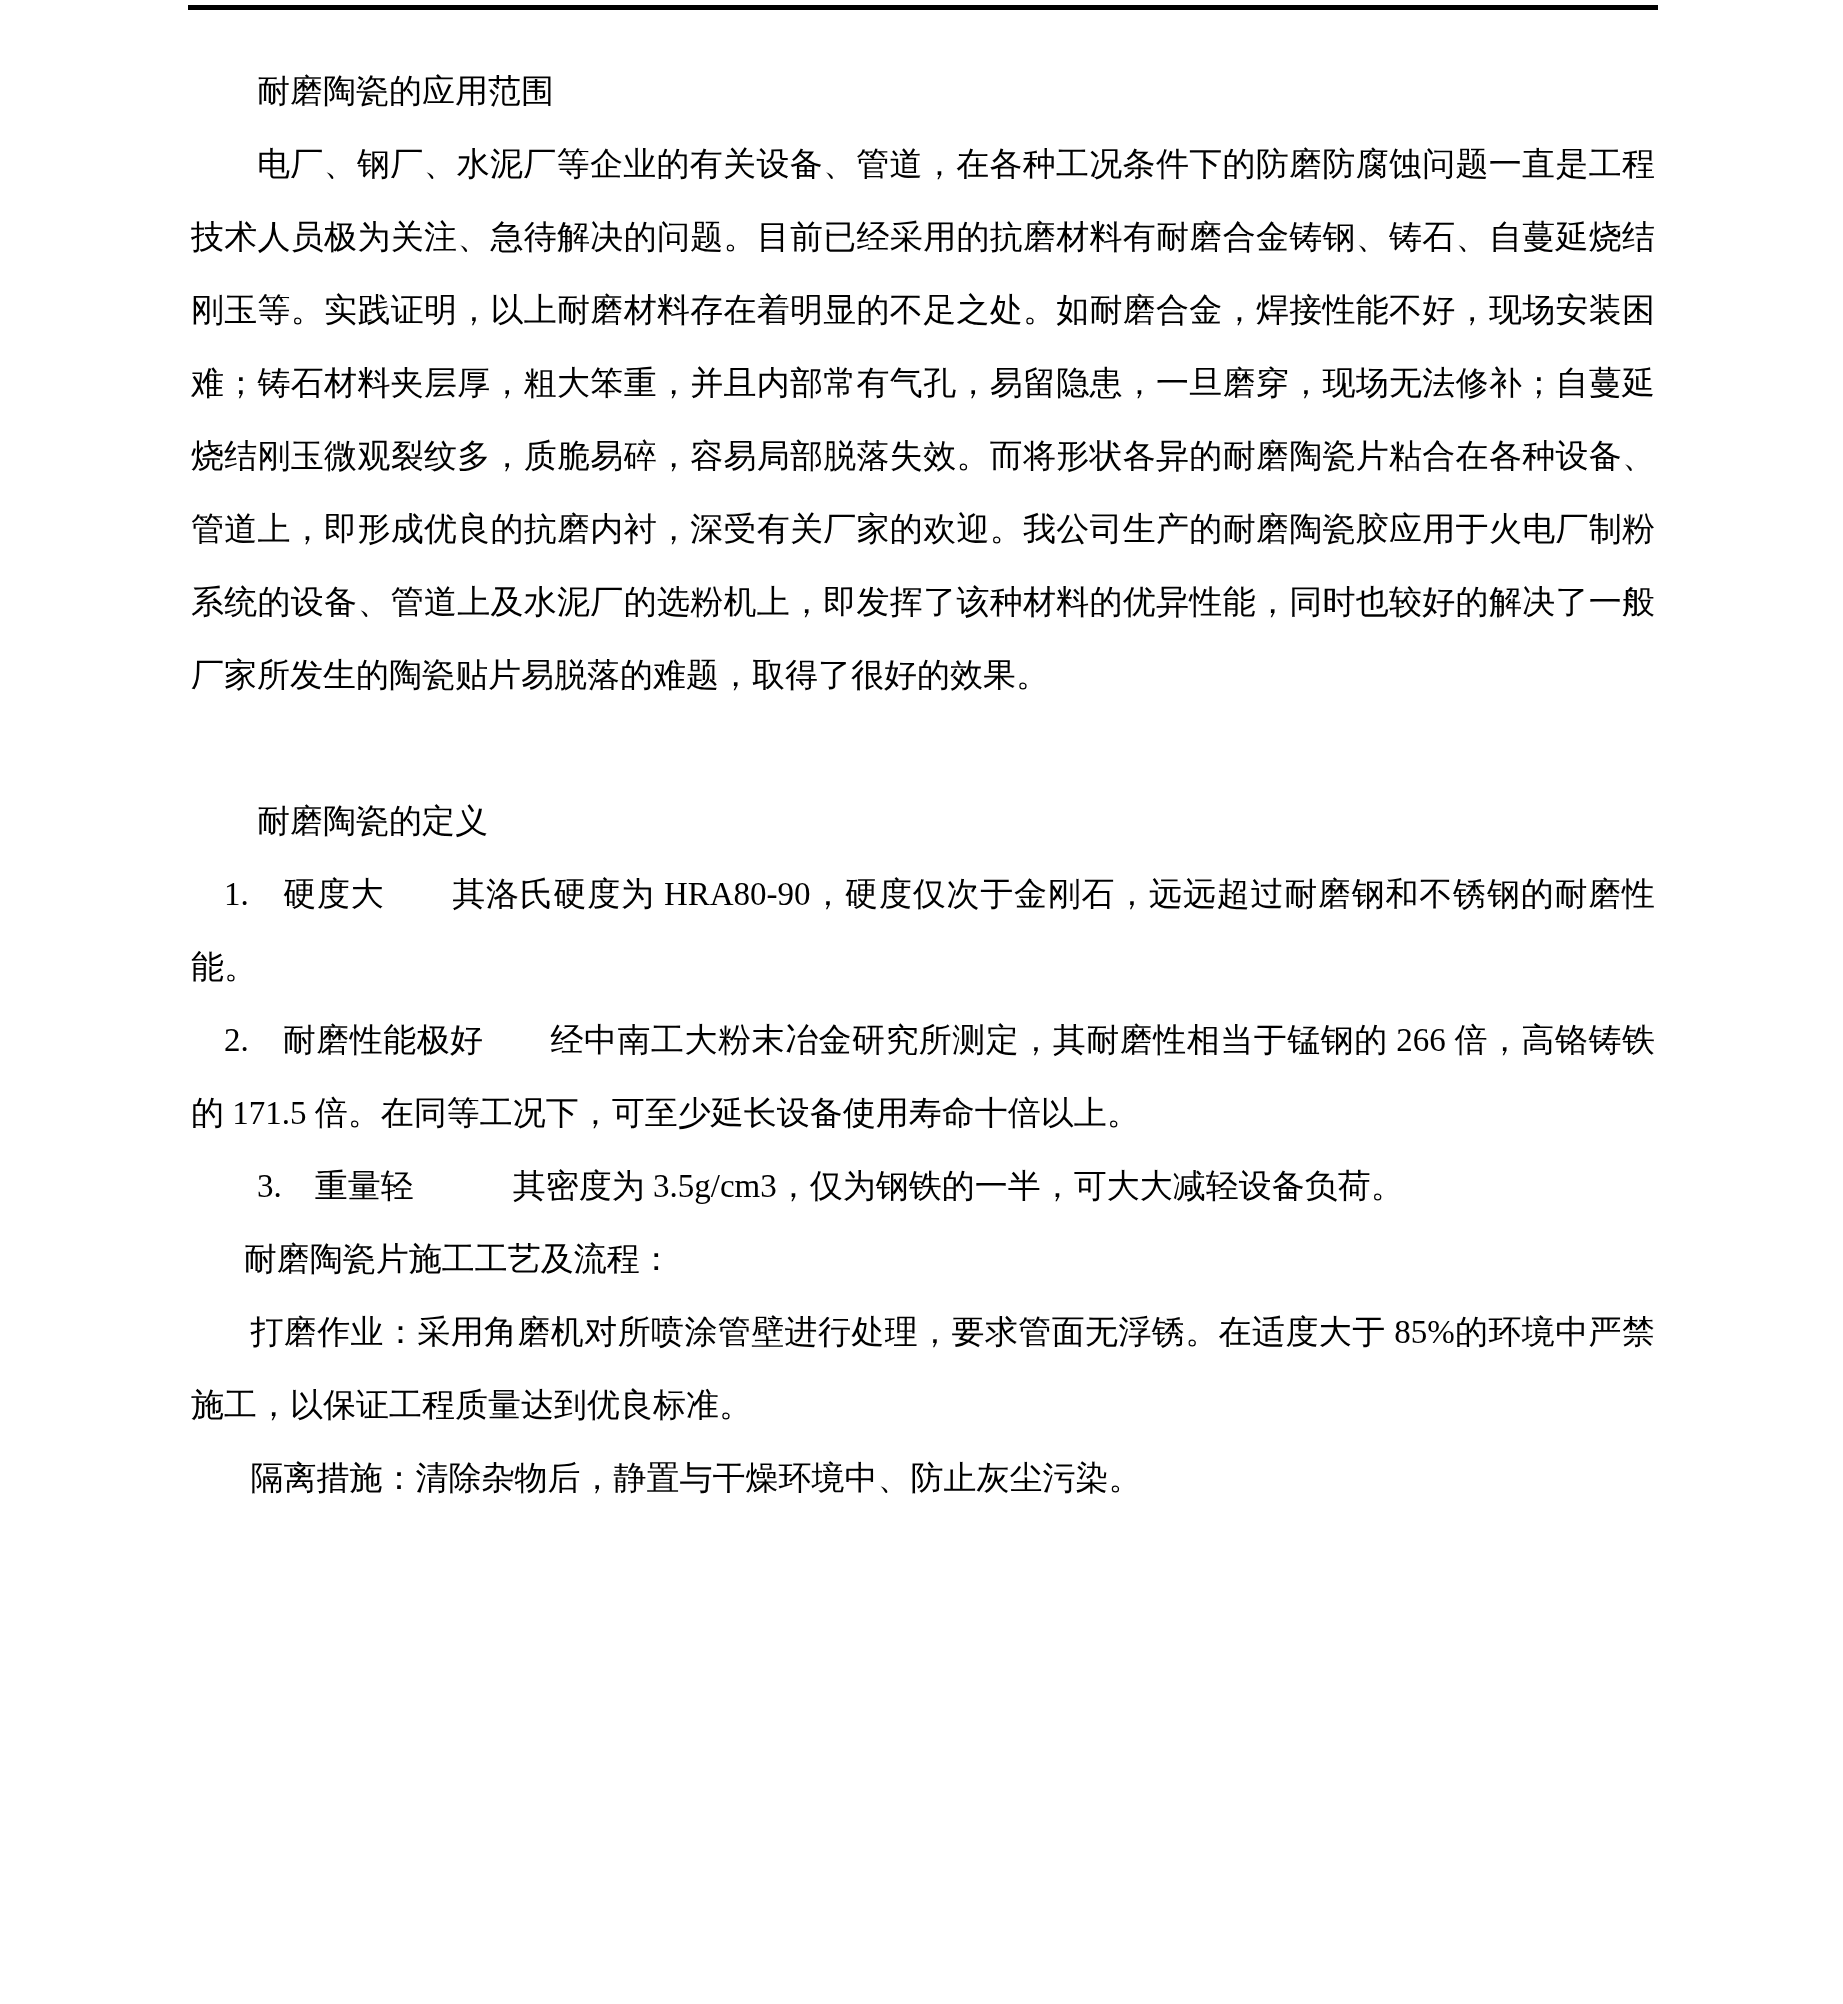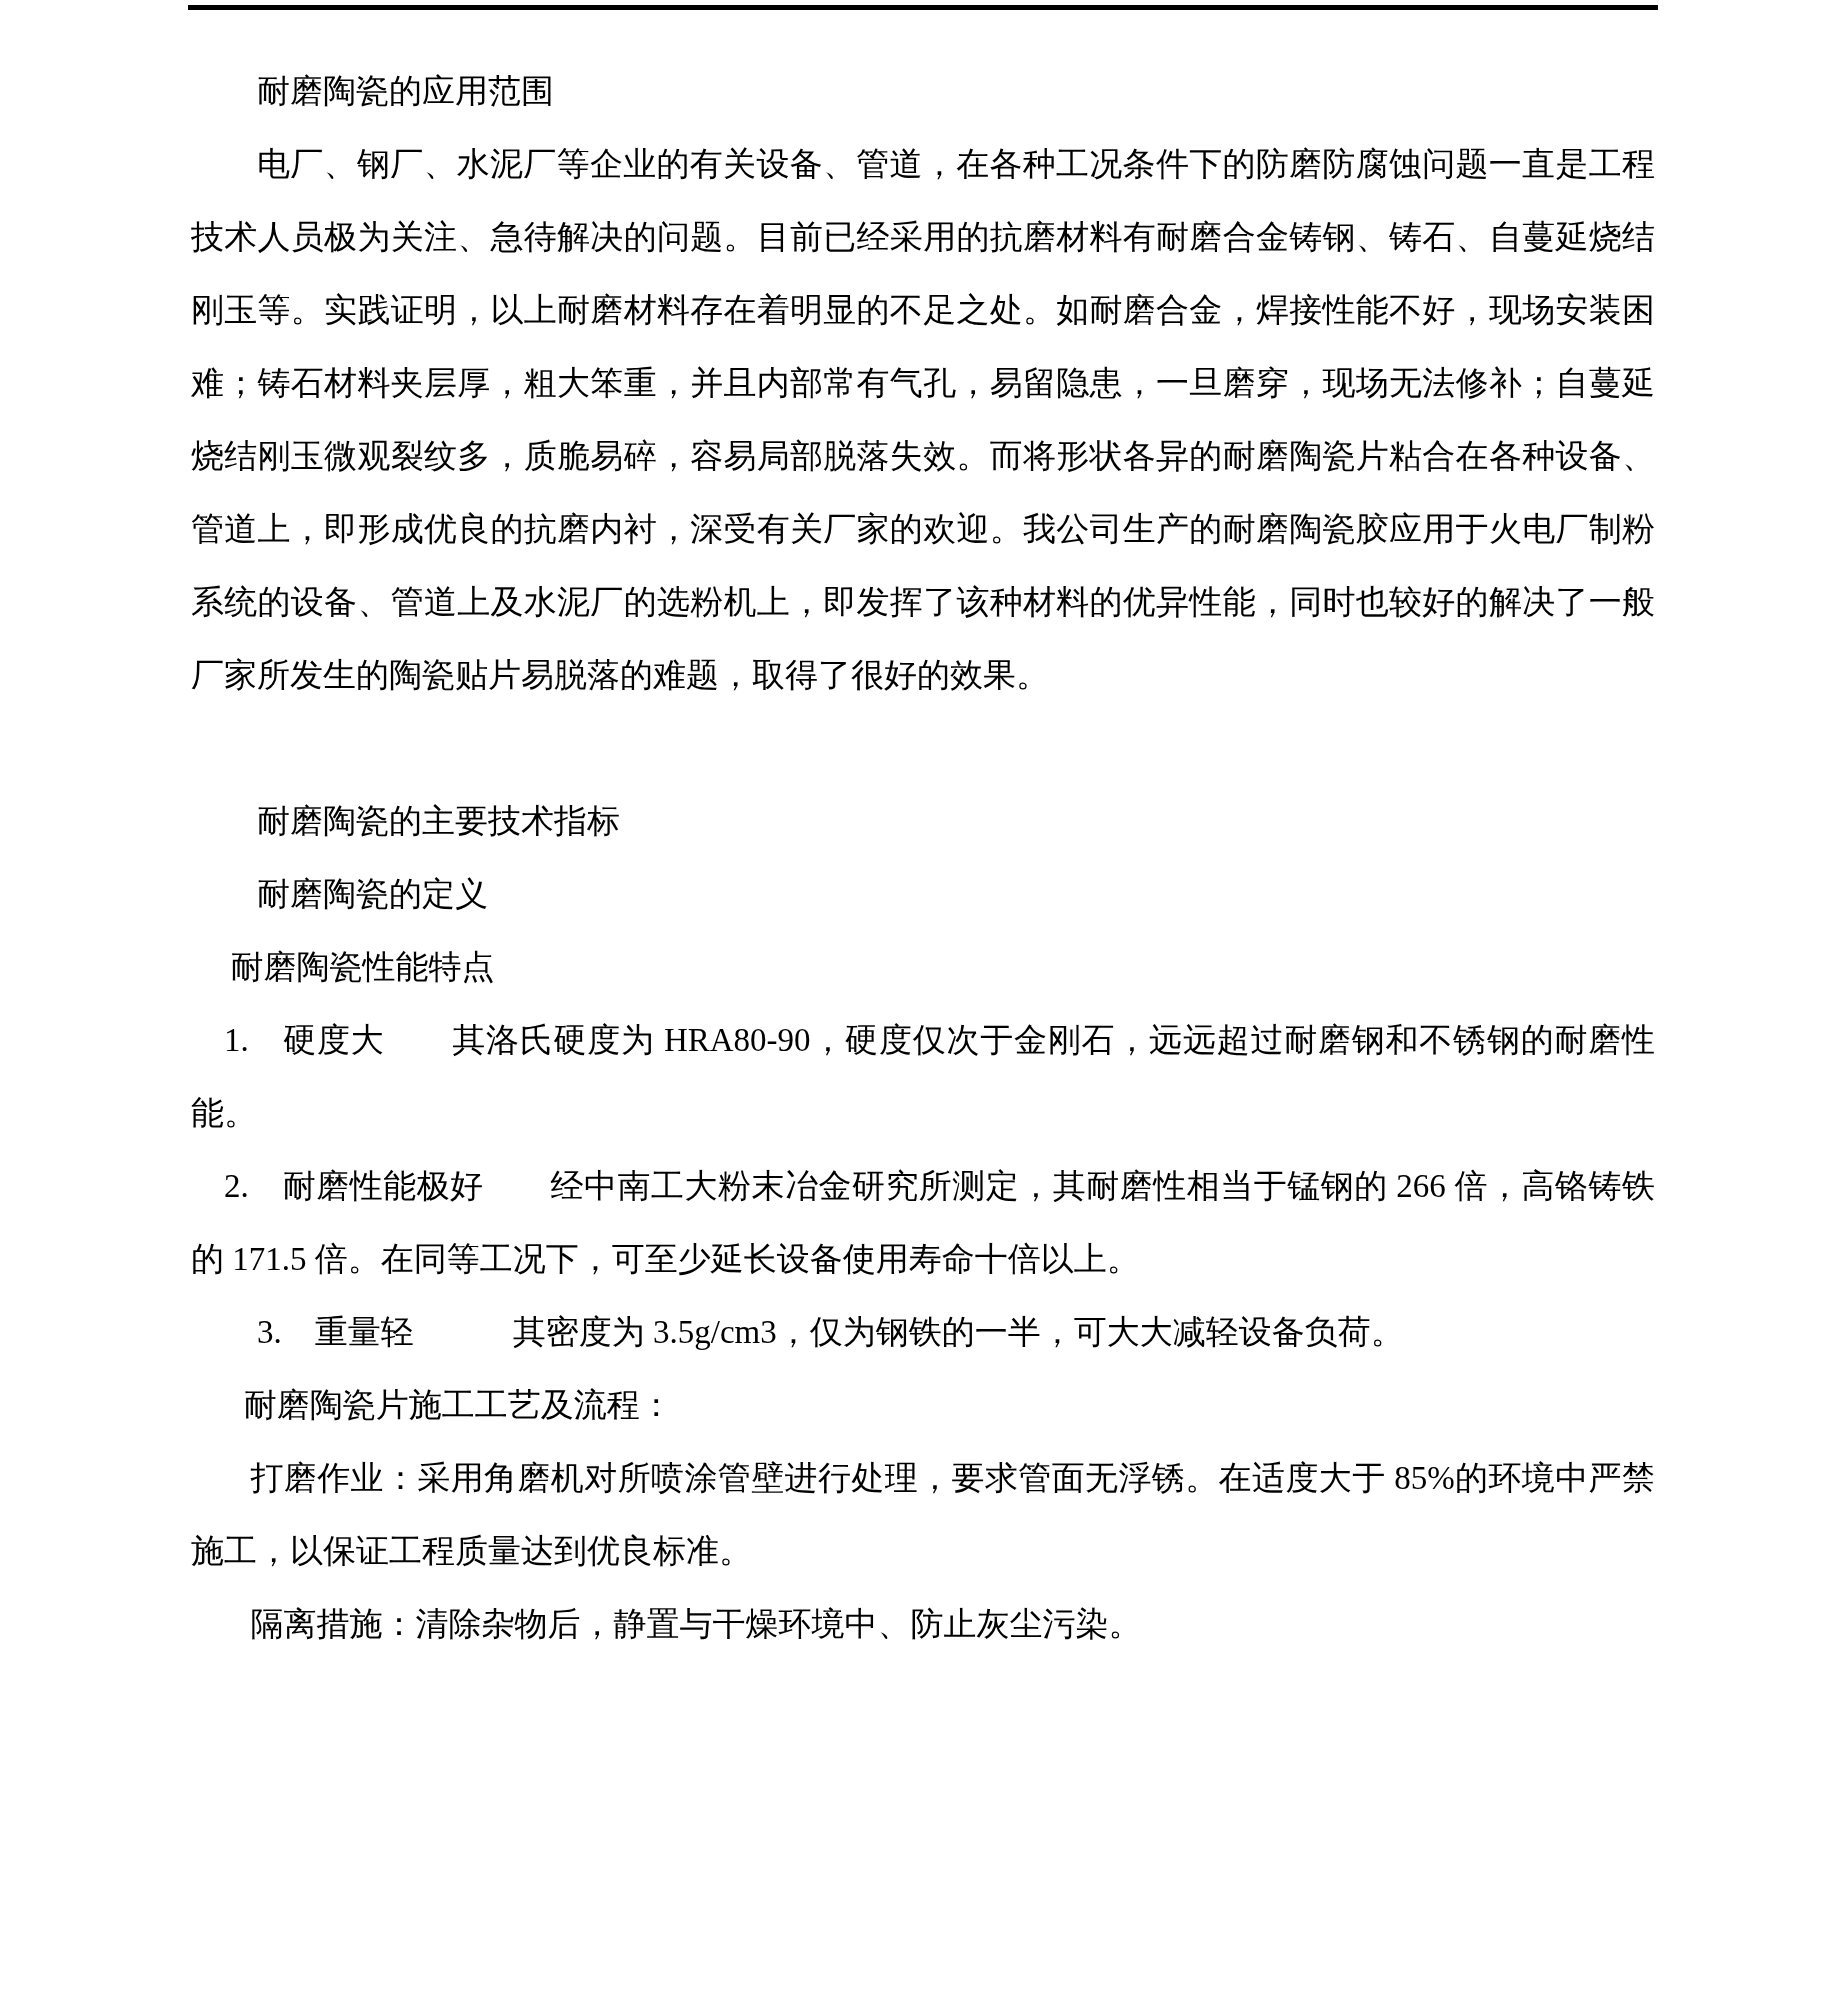--- a/index.html
+++ b/index.html
@@ -55,26 +55,24 @@
   <div class="header-rule"></div>
 
   <div class="doc-content">
 
     <p class="indent-2">耐磨陶瓷的应用范围</p>
 
     <p class="indent-2">电厂、钢厂、水泥厂等企业的有关设备、管道，在各种工况条件下的防磨防腐蚀问题一直是工程技术人员极为关注、急待解决的问题。目前已经采用的抗磨材料有耐磨合金铸钢、铸石、自蔓延烧结刚玉等。实践证明，以上耐磨材料存在着明显的不足之处。如耐磨合金，焊接性能不好，现场安装困难；铸石材料夹层厚，粗大笨重，并且内部常有气孔，易留隐患，一旦磨穿，现场无法修补；自蔓延烧结刚玉微观裂纹多，质脆易碎，容易局部脱落失效。而将形状各异的耐磨陶瓷片粘合在各种设备、管道上，即形成优良的抗磨内衬，深受有关厂家的欢迎。我公司生产的耐磨陶瓷胶应用于火电厂制粉系统的设备、管道上及水泥厂的选粉机上，即发挥了该种材料的优异性能，同时也较好的解决了一般厂家所发生的陶瓷贴片易脱落的难题，取得了很好的效果。</p>
 
     <div class="blank-line"></div>
 
-    <p class="indent-2">耐磨陶瓷的主要技术指标</p>
 
     <p class="indent-2">耐磨陶瓷的定义</p>
 
 
-    <p class="indent-12">耐磨陶瓷性能特点</p>
 
     <p class="indent-1">1.　硬度大　　其洛氏硬度为 HRA80-90，硬度仅次于金刚石，远远超过耐磨钢和不锈钢的耐磨性能。</p>
 
     <p class="indent-1">2.　耐磨性能极好　　经中南工大粉末冶金研究所测定，其耐磨性相当于锰钢的 266 倍，高铬铸铁的 171.5 倍。在同等工况下，可至少延长设备使用寿命十倍以上。</p>
 
     <p class="indent-2">3.　重量轻　　　其密度为 3.5g/cm3，仅为钢铁的一半，可大大减轻设备负荷。</p>
 
 
     <p class="indent-16">耐磨陶瓷片施工工艺及流程：</p>
 

